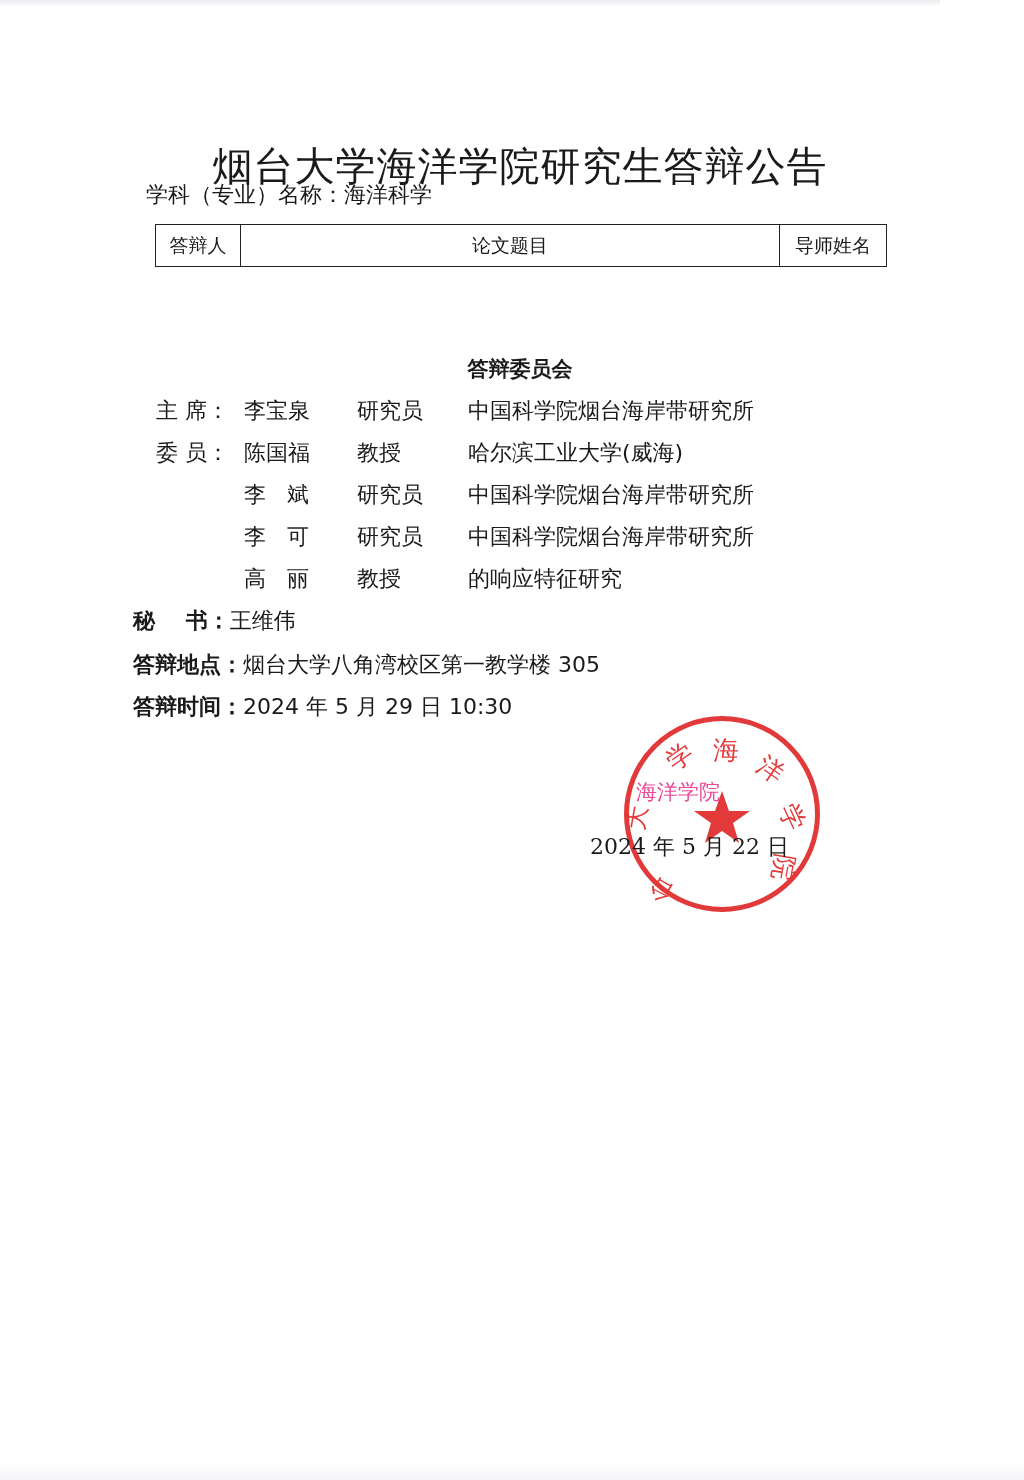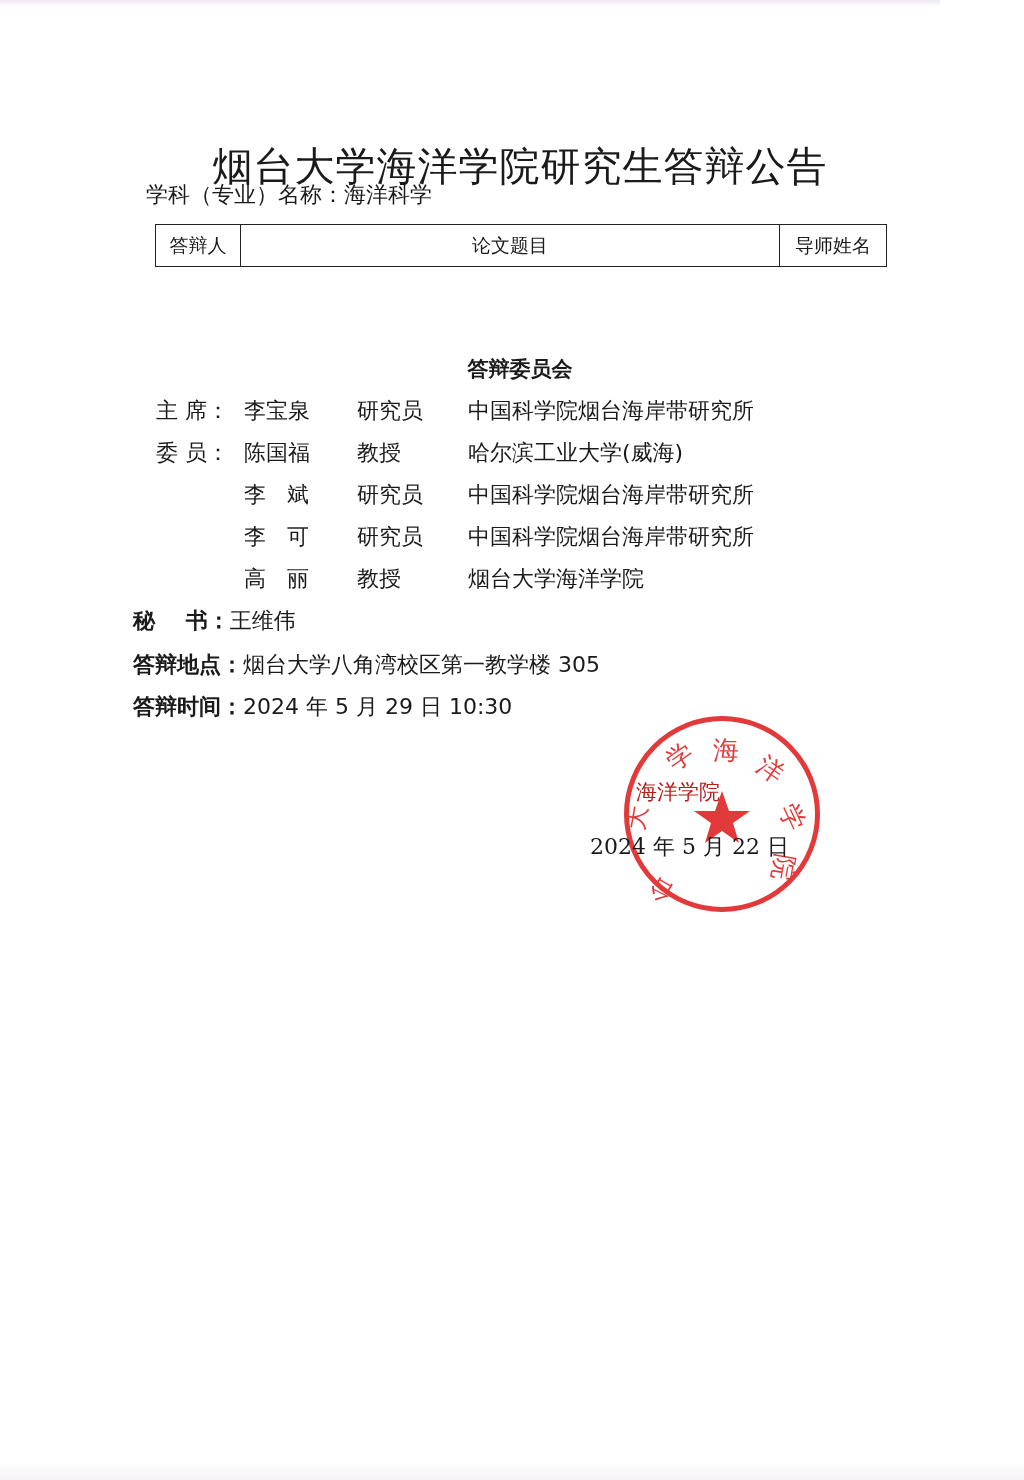--- a/index.html
+++ b/index.html
@@ -64,21 +64,21 @@
     }
     .seal {
       position: absolute; left: 624px; top: 716px; width: 196px; height: 196px;
       border: 5px solid #e02a2a; border-radius: 50%; box-sizing: border-box;
       opacity: .92;
     }
     .seal svg { position: absolute; left: 0; top: 0; }
     .seal-text-org {
       position: absolute; left: 636px; top: 778px; font-size: 21px;
       font-family: "DejaVu Sans", "Liberation Sans", sans-serif;
-      color: #b91c1c;
+      color: #ec4899;
     }
     .seal-text-date {
       position: absolute; left: 590px; top: 832px; font-size: 22px;
       font-family: "DejaVu Serif", "Liberation Serif", serif;
       color: #1a1a1a; white-space: nowrap;
     }
   </style>
 </head>
 <body>
 
@@ -123,21 +123,21 @@
 <div class="row" style="top:522px">
   <span class="role"></span>
   <span class="name" style="white-space:pre">李   可</span>
   <span class="title-col">研究员</span>
   <span class="org">中国科学院烟台海岸带研究所</span>
 </div>
 <div class="row" style="top:564px">
   <span class="role"></span>
   <span class="name" style="white-space:pre">高   丽</span>
   <span class="title-col">教授</span>
-  <span class="org">烟台大学海洋学院</span>
+  <span class="org">的响应特征研究</span>
 </div>
 
 <div class="line" style="top:606px">
   <span class="bold" style="white-space:pre">秘    书：</span><span>王维伟</span>
 </div>
 <div class="line" style="top:650px">
   <span class="bold">答辩地点：</span><span>烟台大学八角湾校区第一教学楼 305</span>
 </div>
 <div class="line" style="top:692px">
   <span class="bold">答辩时间：</span><span>2024 年 5 月 29 日 10:30</span>

